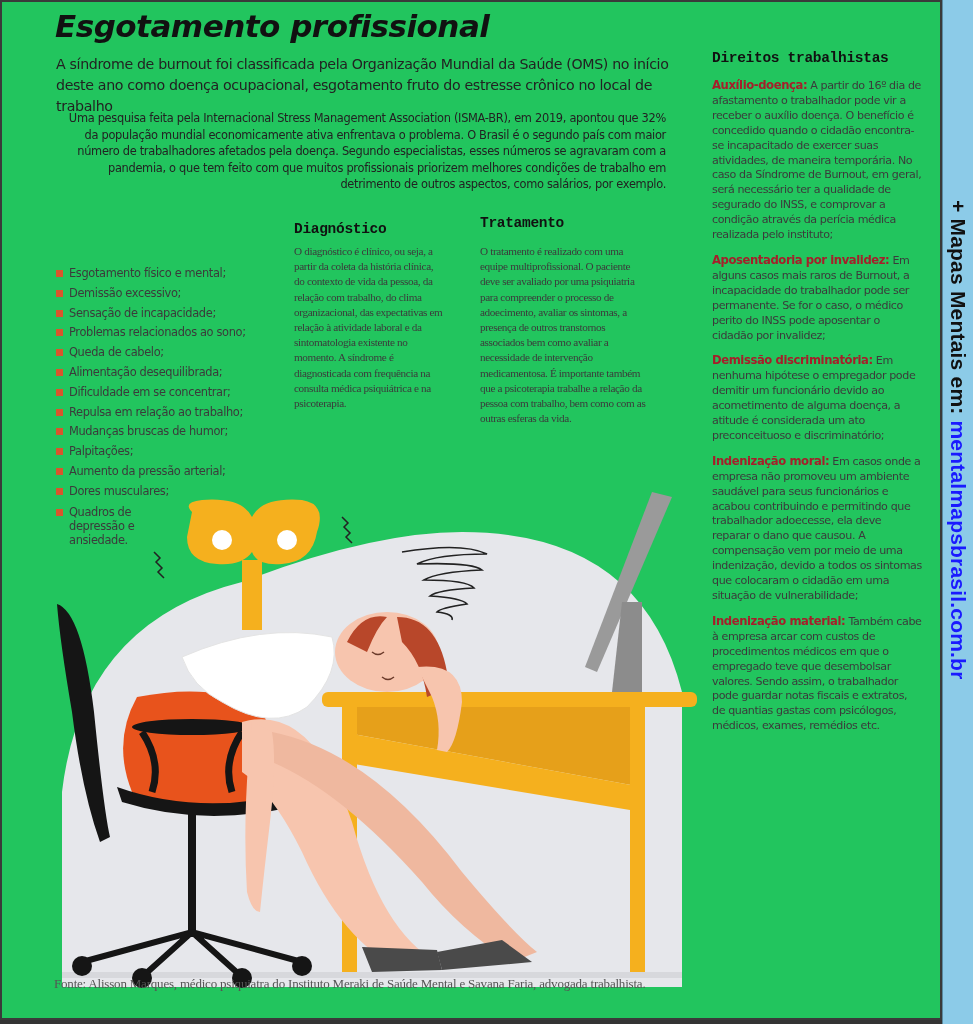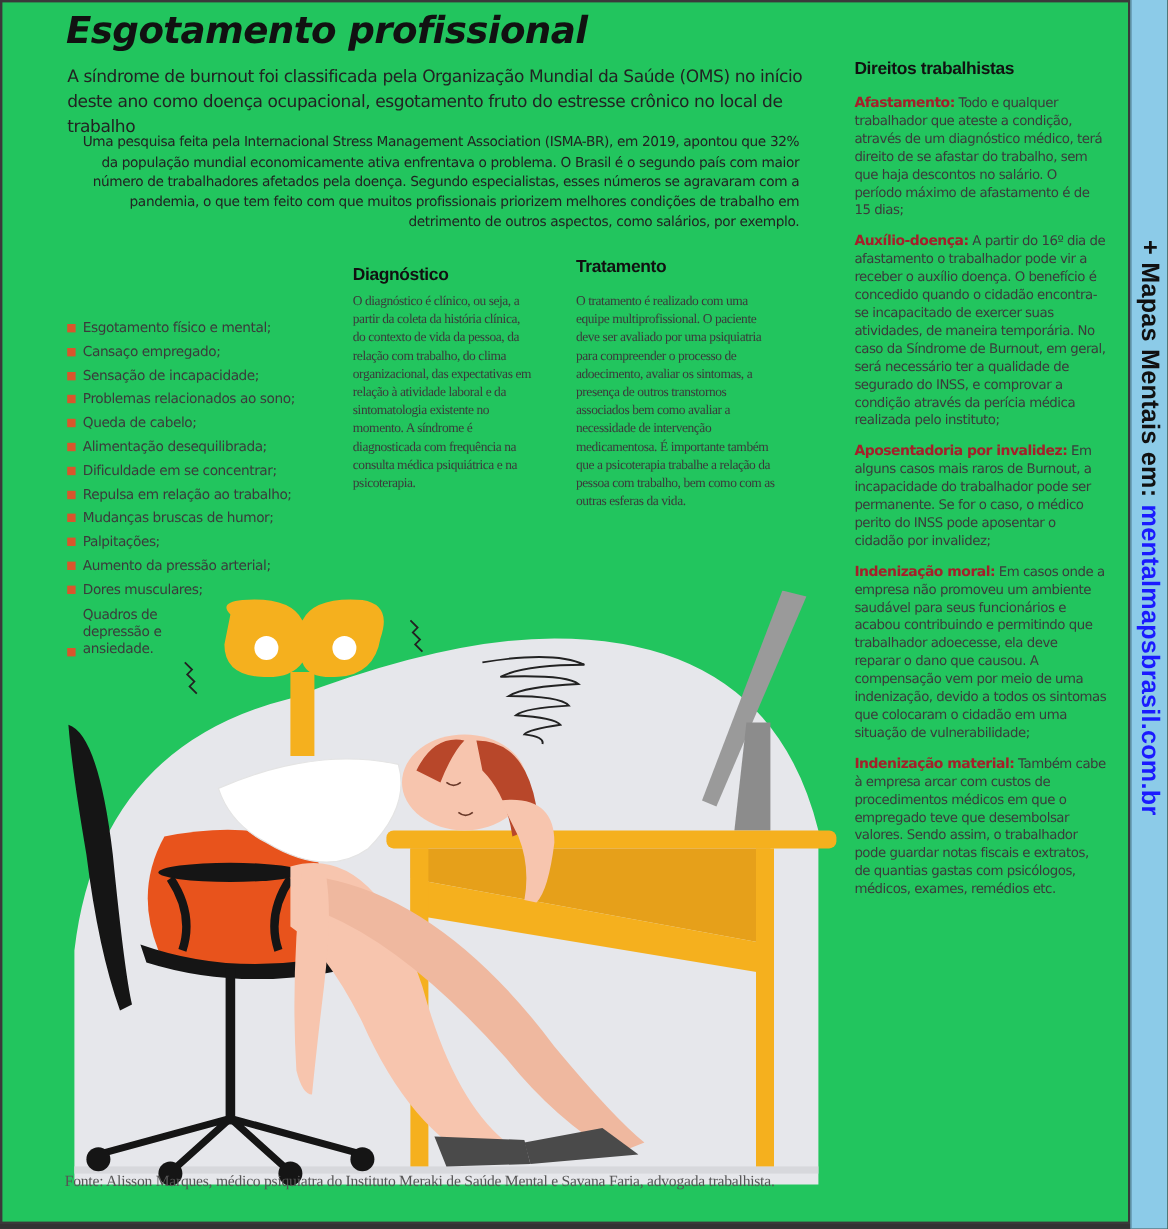--- a/index.html
+++ b/index.html
@@ -36,39 +36,39 @@
     letter-spacing: -0.35px;
   }
   .intro {
     position: absolute; left: 54px; top: 108px; width: 610px;
     font-family: "DejaVu Sans", sans-serif; font-size: 11.4px; line-height: 16.6px; color: #222;
     letter-spacing: -0.3px;
     text-align: right;
   }
 
   .col-head {
-    position: absolute; font-family: Liberation Sans, sans-serif; font-weight: bold;
+    position: absolute; font-family: Liberation Mono, monospace; font-weight: bold;
     font-size: 14.5px; line-height: 18px; color: #111; letter-spacing: -0.3px;
   }
   .col-body {
     position: absolute; font-family: Liberation Serif, serif; font-size: 11.2px;
     line-height: 15.2px; color: #3b3b3b; letter-spacing: -0.35px;
   }
 
   .symptoms-title { left: 54px; top: 218px; width: 220px; }
   .symptoms-list { position: absolute; left: 54px; top: 262px; list-style: none; }
   .symptoms-list li {
     font-family: "DejaVu Sans", sans-serif; font-size: 11.4px; line-height: 19.8px;
     color: #3b3b3b; letter-spacing: -0.35px; display: flex; align-items: flex-start;
   }
   .symptoms-list li .bullet {
     display: inline-block; width: 7px; height: 7px; background: #d9562c;
     margin: 6px 6px 0 0; flex: none;
   }
-  .symptoms-list li.multi { line-height: 14px; align-items: flex-end; }
+  .symptoms-list li.multi { line-height: 14px; }
   .symptoms-list li.multi .bullet { margin-top: 4px; }
 
   .diag-title { left: 292px; top: 218px; }
   .diag-body { left: 292px; top: 242px; width: 150px; }
   .trat-title { left: 478px; top: 212px; }
   .trat-body { left: 478px; top: 242px; width: 170px; }
 
   .rights-title { left: 710px; top: 47px; font-size: 14.5px; }
   .rights { position: absolute; left: 710px; top: 76px; width: 210px; }
   .right-item {
@@ -93,21 +93,21 @@
   <p class="subtitle">A síndrome de burnout foi classificada pela Organização Mundial da Saúde (OMS) no início deste ano como doença ocupacional, esgotamento fruto do estresse crônico no local de trabalho</p>
   <p class="intro">Uma pesquisa feita pela Internacional Stress Management Association (ISMA-BR), em 2019, apontou que 32% da população mundial economicamente ativa enfrentava o problema. O  Brasil é o segundo país com maior número de trabalhadores afetados pela doença. Segundo especialistas, esses números se agravaram com a pandemia, o que tem feito com que muitos profissionais priorizem melhores condições de trabalho em detrimento de outros aspectos, como salários, por exemplo.</p>
 
   <ul class="symptoms-list">
     <li>
         <span class="bullet"></span>
         <span>Esgotamento físico e mental;</span>
       </li>
     <li>
         <span class="bullet"></span>
-        <span>Cansaço empregado;</span>
+        <span>Demissão excessivo;</span>
       </li>
     <li>
         <span class="bullet"></span>
         <span>Sensação de incapacidade;</span>
       </li>
     <li>
         <span class="bullet"></span>
         <span>Problemas relacionados ao sono;</span>
       </li>
     <li>
@@ -149,23 +149,23 @@
   </ul>
 
   <h2 class="col-head diag-title">Diagnóstico</h2>
   <p class="col-body diag-body">O diagnóstico é clínico, ou seja, a partir da coleta da história clínica, do contexto de vida da pessoa, da relação com trabalho, do clima organizacional, das expectativas em relação à atividade laboral e da sintomatologia existente no momento. A síndrome é diagnosticada com frequência na consulta médica psiquiátrica e na psicoterapia.</p>
 
   <h2 class="col-head trat-title">Tratamento</h2>
   <p class="col-body trat-body">O tratamento é realizado com uma equipe multiprofissional. O paciente deve ser avaliado por uma psiquiatria para compreender o processo de adoecimento, avaliar os sintomas, a presença de outros transtornos associados bem como avaliar a necessidade de intervenção medicamentosa. É importante também que a psicoterapia trabalhe a relação da pessoa com trabalho, bem como com as outras esferas da vida.</p>
 
   <h2 class="col-head rights-title">Direitos trabalhistas</h2>
   <div class="rights">
-    <p class="right-item"><span class="label">Afastamento:</span><span> Todo e qualquer trabalhador que ateste a condição, através de um diagnóstico médico, terá direito de se afastar do trabalho, sem que haja descontos no salário. O período máximo de afastamento é de 15 dias;</span></p>
     <p class="right-item"><span class="label">Auxílio-doença:</span><span> A partir do 16º dia de afastamento o trabalhador pode vir a receber o auxílio doença. O benefício é concedido quando o cidadão encontra-se incapacitado de exercer suas atividades, de maneira temporária. No caso da Síndrome de Burnout, em geral, será necessário ter a qualidade de segurado do INSS, e comprovar a condição através da perícia médica realizada pelo instituto;</span></p>
     <p class="right-item"><span class="label">Aposentadoria por invalidez:</span><span> Em alguns casos mais raros de Burnout, a incapacidade do trabalhador pode ser permanente. Se for o caso, o médico perito do INSS pode aposentar o cidadão por invalidez;</span></p>
+    <p class="right-item"><span class="label">Demissão discriminatória:</span><span> Em nenhuma hipótese o empregador pode demitir um funcionário devido ao acometimento de alguma doença, a atitude é considerada um ato preconceituoso e discriminatório;</span></p>
     <p class="right-item"><span class="label">Indenização moral:</span><span> Em casos onde a empresa não promoveu um ambiente saudável para seus funcionários e acabou contribuindo e permitindo que trabalhador adoecesse, ela deve reparar o dano que causou. A compensação vem por meio de uma indenização, devido a todos os sintomas que colocaram o cidadão em uma situação de vulnerabilidade;</span></p>
     <p class="right-item"><span class="label">Indenização material:</span><span> Também cabe à empresa arcar com custos de procedimentos médicos em que o empregado teve que desembolsar valores. Sendo assim, o trabalhador pode guardar notas fiscais e extratos, de quantias gastas com psicólogos, médicos, exames, remédios etc.</span></p>
   </div>
 
   <svg class="illustration" viewBox="0 0 660 500" width="660" height="500">
 
     <path d="M20 495 L20 300 Q40 130 200 90 Q330 40 420 40 Q600 40 640 200 L640 495 Z" fill="#e6e7eb"></path>
 
     <rect x="20" y="480" width="620" height="6" fill="#d7d8dc"></rect>
 

